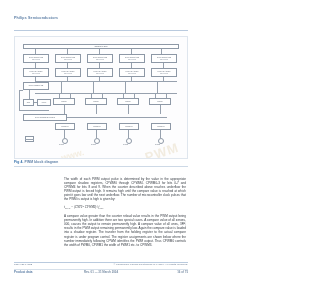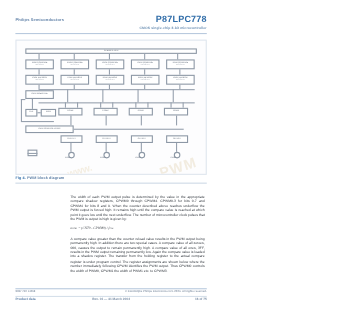--- a/index.html
+++ b/index.html
@@ -112,24 +112,20 @@
   .ft2 .c{position:absolute;left:50%;transform:translateX(-50%);font-size:2.9px;color:#7b8fa6;font-weight:bold;}
   .ft2 .r{position:absolute;right:0;font-size:2.9px;color:#7b8fa6;font-weight:bold;}
 </style>
 </head>
 <body>
 
 <div class="page">
 
   <div class="hdr">
     <div class="hdr-left">Philips Semiconductors</div>
-    <div class="hdr-right">
-      <div class="hdr-part">P87LPC778</div>
-      <div class="hdr-sub">CMOS single-chip 8-bit microcontroller</div>
-    </div>
   </div>
   <div class="hdr-rule"></div>
 
   <div class="fig">
 
     <div class="wm">PWM</div>
     <div class="wm2">www.</div>
 
     <div class="bus" style="left:8px;top:7px;width:156px;">INTERNAL BUS</div>
 

